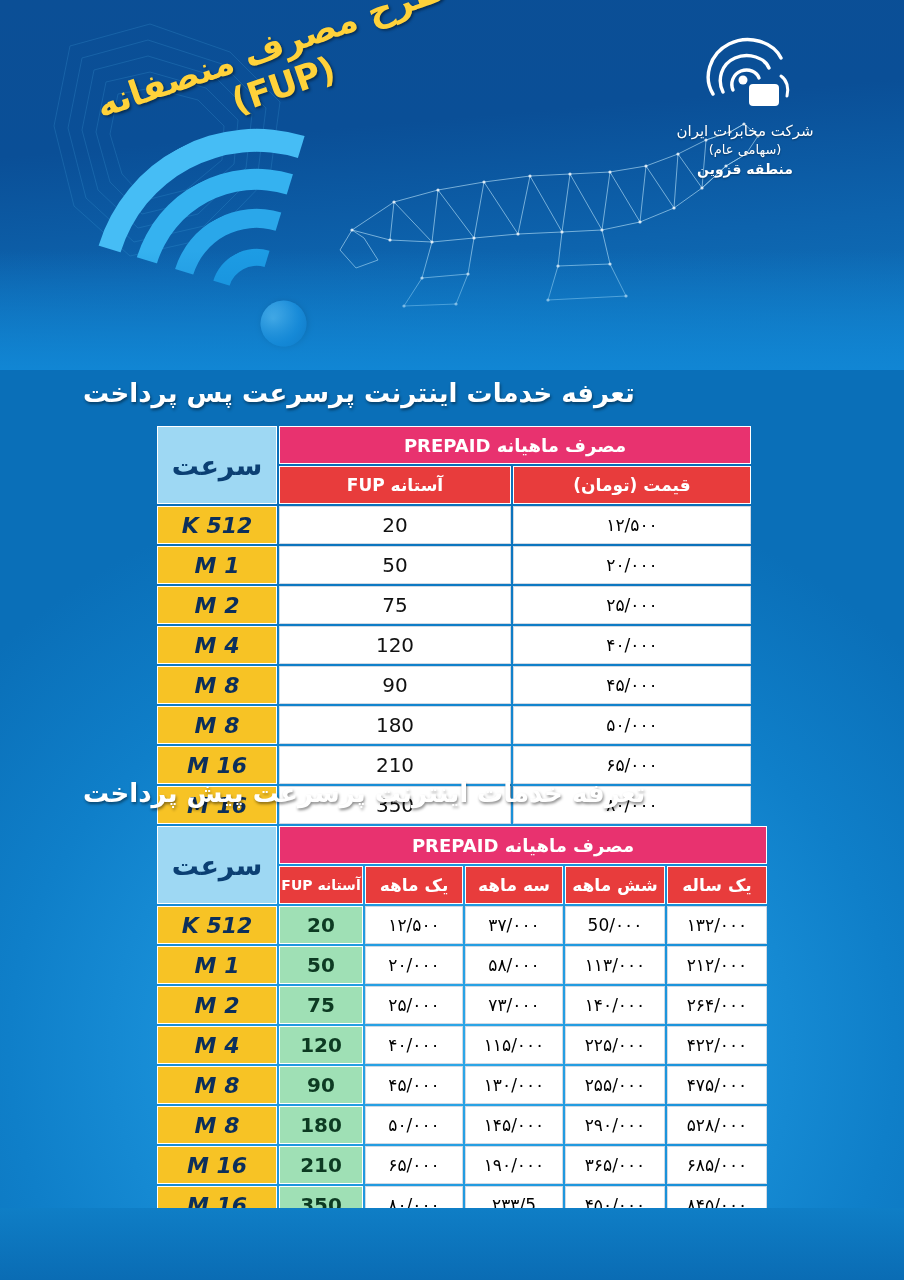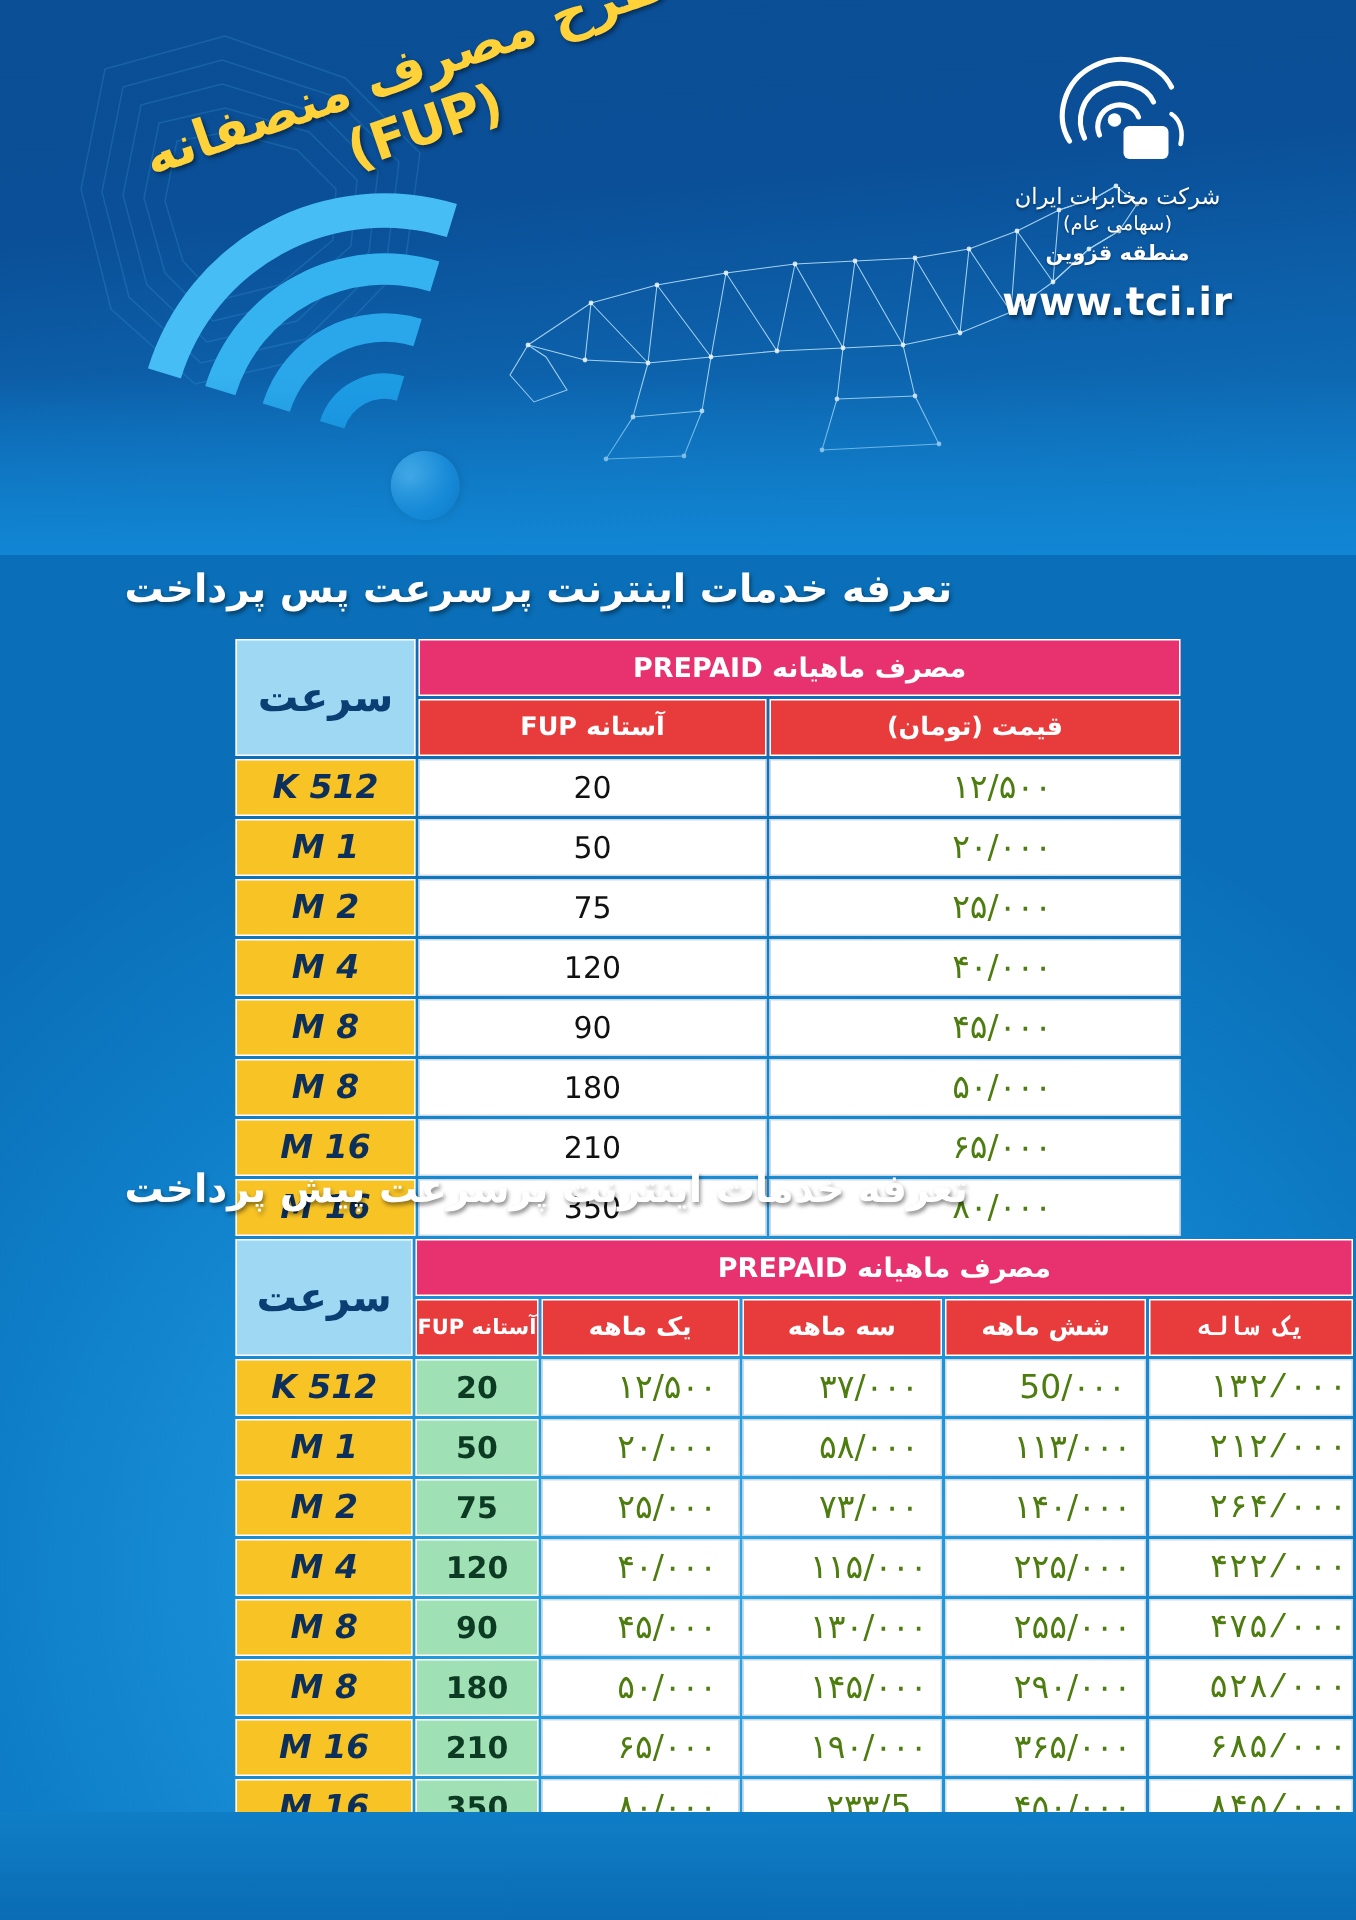--- a/index.html
+++ b/index.html
@@ -210,35 +210,34 @@
   .td-fup-green {
     background: #9fe0b5;
     color: #0d3a22;
     font-size: 20px;
     font-weight: bold;
     height: 36px;
     border: 1px solid #ffffff;
   }
   .td-price {
     background: #ffffff;
-    color: #4d7c0f;
-    font-size: 22px;
+    color: #000000;
+    font-size: 17px;
     height: 36px;
     border: 1px solid #cfd9e4;
-    padding-left: 36px;
   }
   
   .w-fup-1   { width: 230px; }
   .w-price-1 { width: 236px; }
   
   .w-fup-2   { width: 82px; }
   .w-p1      { width: 96px; }
   .w-p3      { width: 96px; }
   .w-p6      { width: 98px; }
-  .w-p12     { width: 98px; font-family: Liberation Mono, monospace; }
+  .w-p12     { width: 98px; }
 
   .bottom-band {
     position: absolute;
     left: 0; bottom: 0;
     width: 904px; height: 72px;
     background: linear-gradient(to bottom, #0f7ec6 0%, #0a6cb4 100%);
   }
 </style>
 </head>
 <body>
@@ -326,21 +325,20 @@
           <rect x="52" y="56" width="30" height="22" rx="4"></rect>
         </g>
         <g fill="none" stroke="#ffffff" stroke-width="3" stroke-linecap="round">
           <path d="M84,48 C90,52 92,60 90,68"></path>
         </g>
         <circle cx="46" cy="52" r="4.5" fill="#ffffff"></circle>
       </svg>
       <div class="logo-text1">شرکت مخابرات ایران</div>
       <div class="logo-text2">(سهامی عام)</div>
       <div class="logo-text3">منطقه قزوین</div>
-      <div class="logo-url">www.tci.ir</div>
     </div>
 
     <div class="hero-fade"></div>
   </div>
 
   <div class="sec-title" id="title-postpaid">تعرفه خدمات اینترنت پرسرعت پس پرداخت</div>
 
   <div class="tbl-wrap" id="tbl-postpaid">
     <table>
       <thead>

